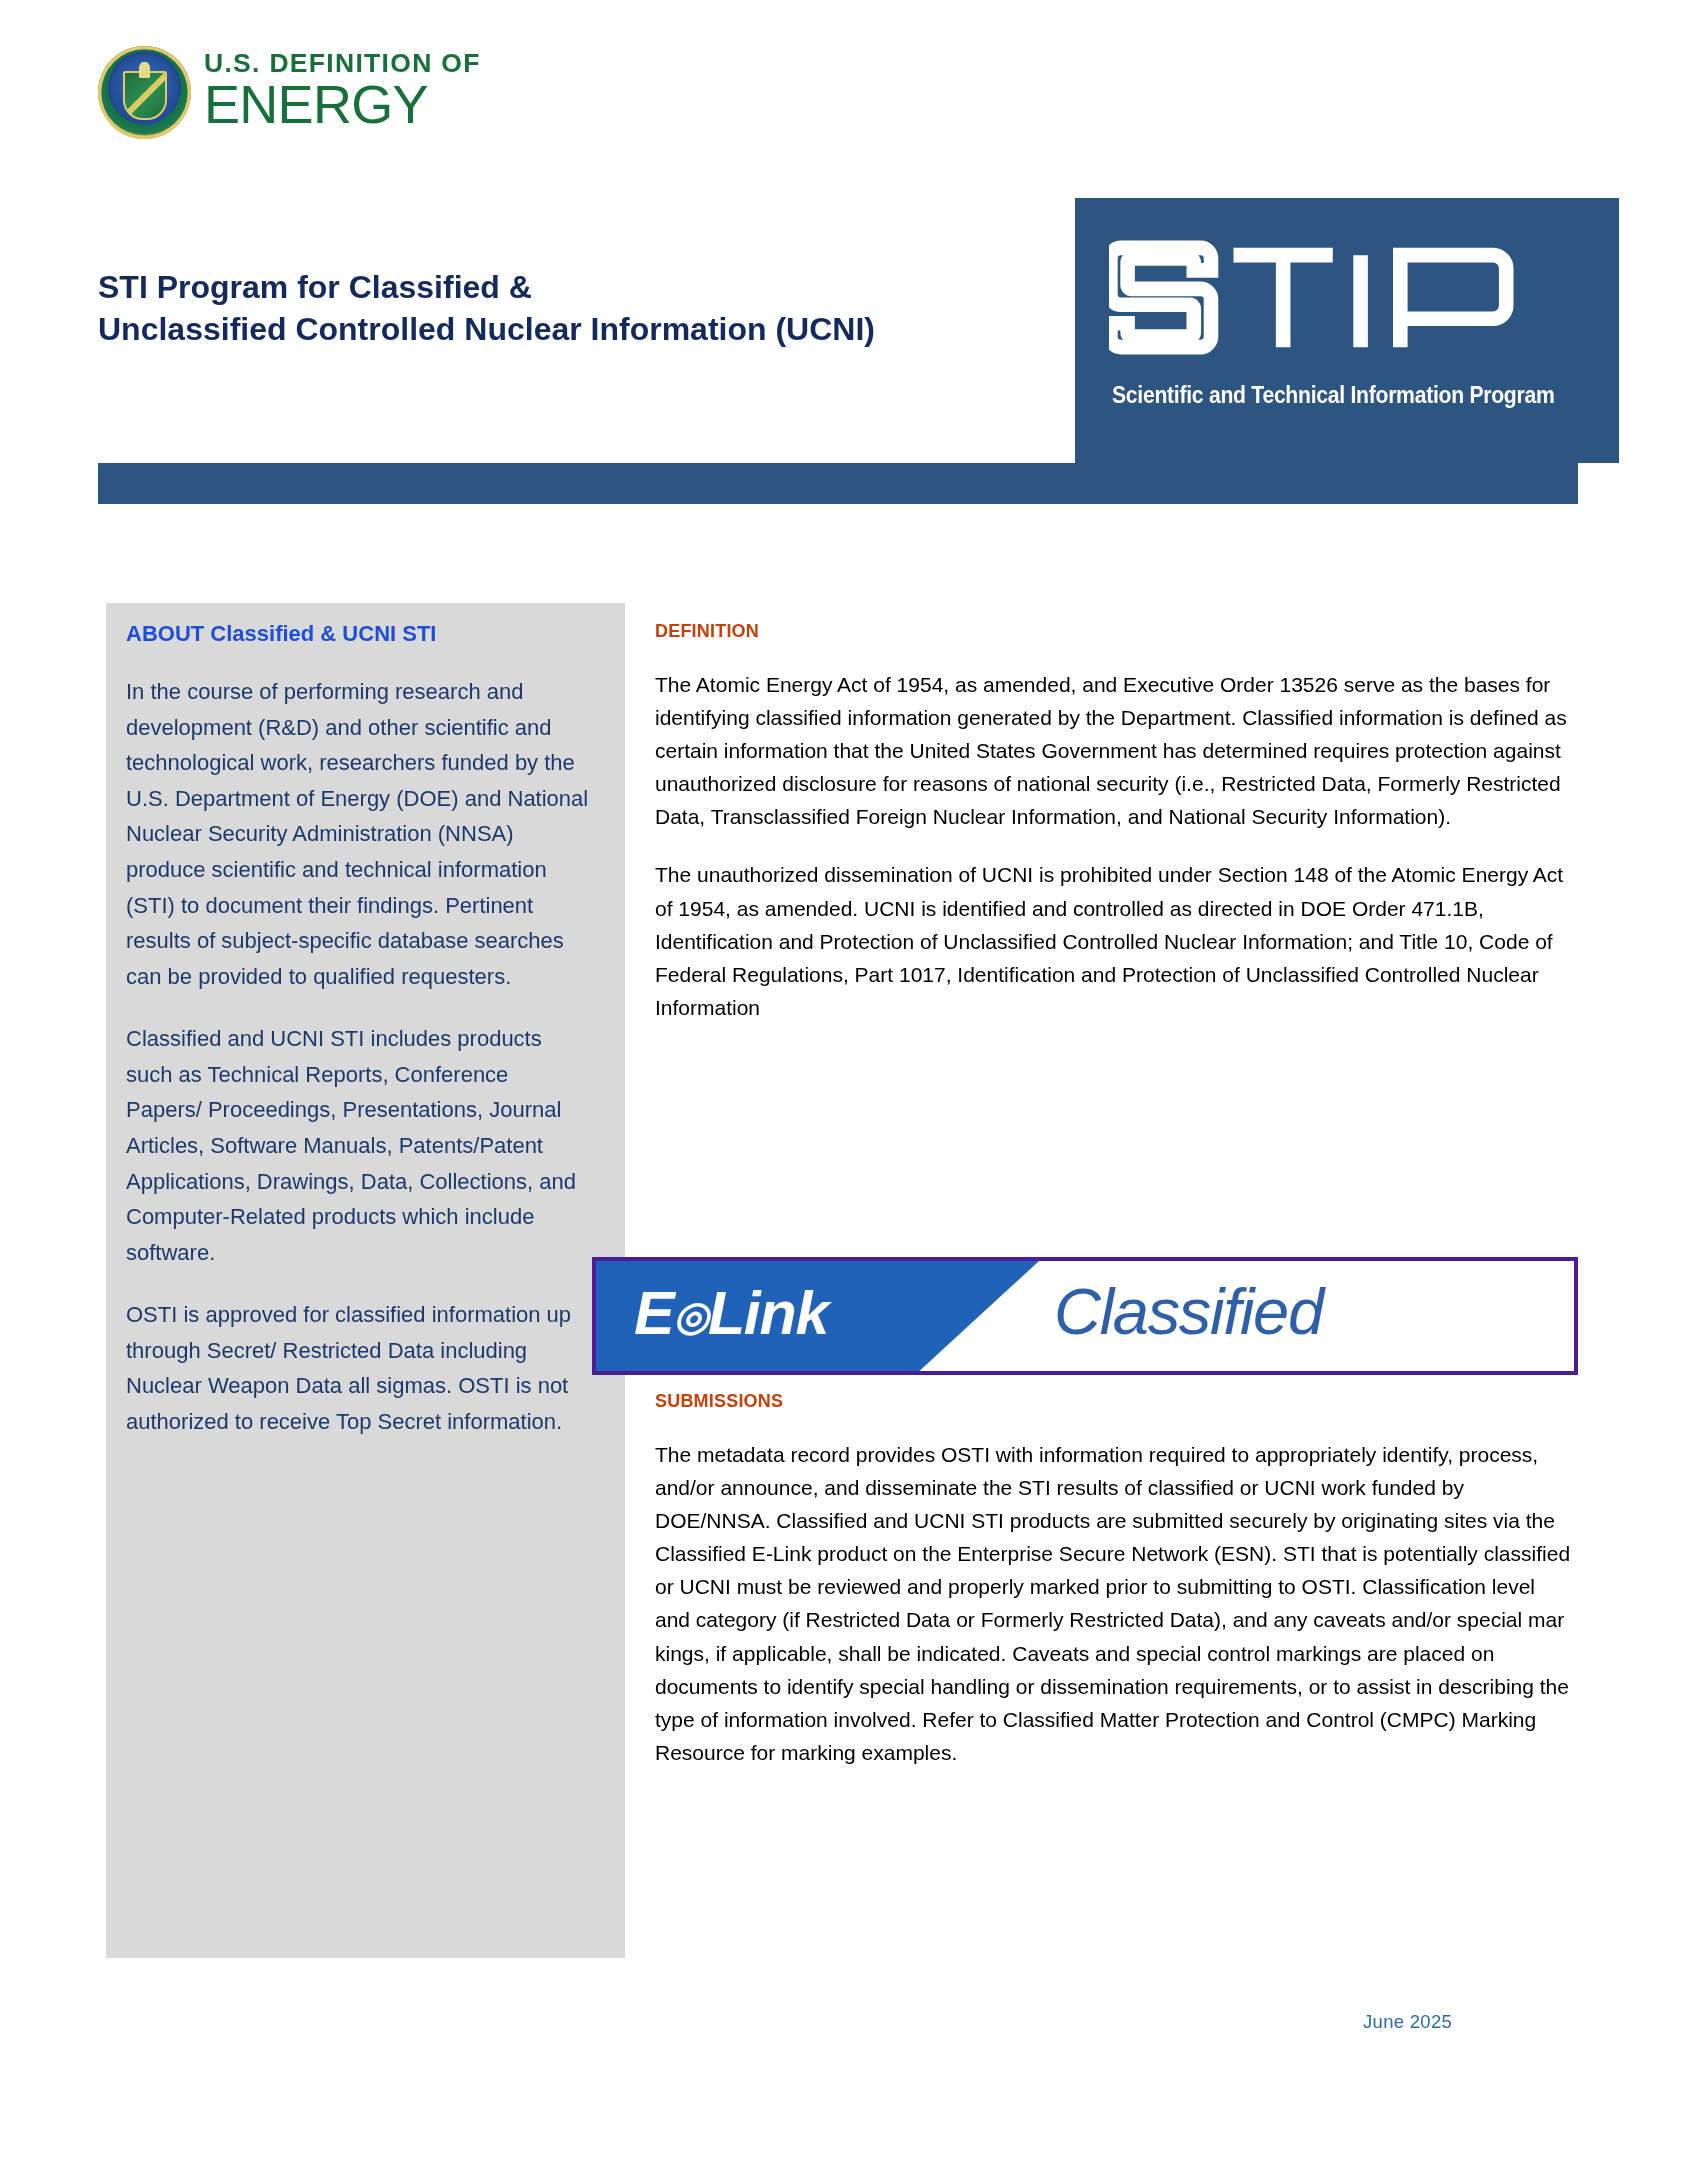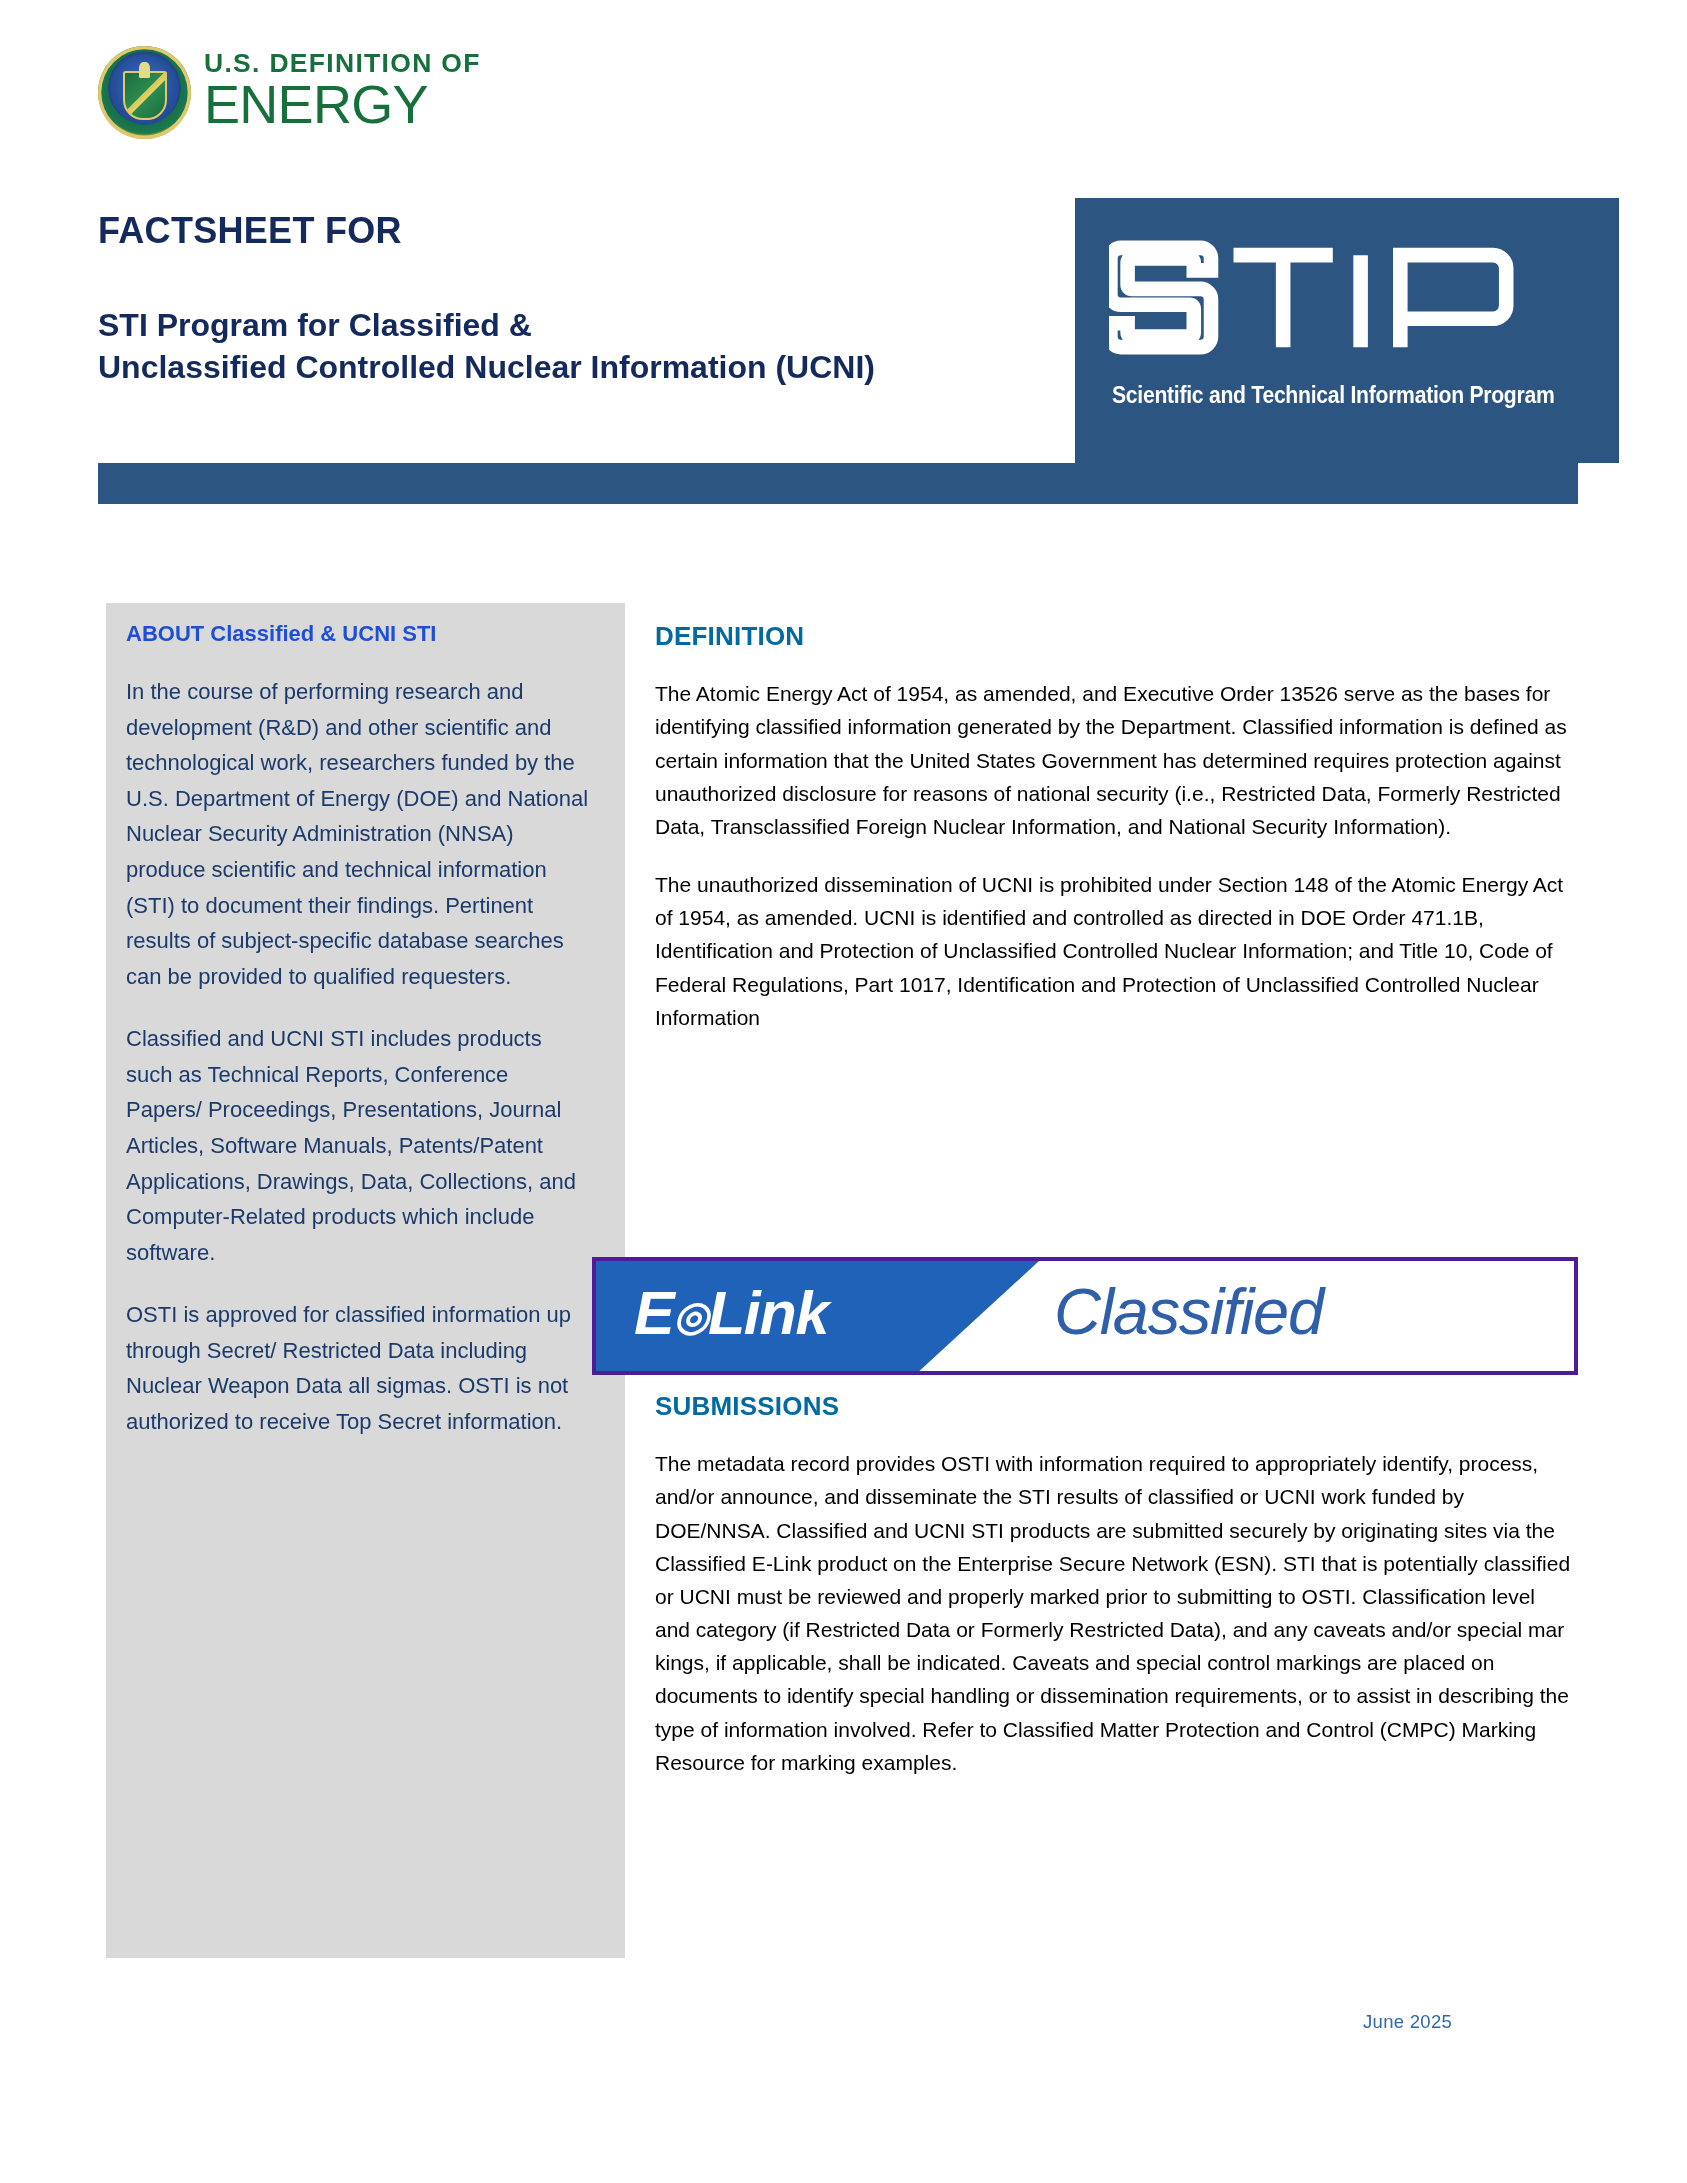--- a/index.html
+++ b/index.html
@@ -178,23 +178,23 @@
   }
 
   
   #right-col {
     position: absolute;
     left: 655px;
     top: 621px;
     width: 916px;
   }
   .section-heading {
-    font-size: 26px;
-    font-weight: bold;
-    color: #0369a1;
+    font-size: 18px;
+    font-weight: bold;
+    color: #c2410c;
     letter-spacing: 0.2px;
     line-height: 1.2;
   }
   .body-para {
     font-size: 21px;
     color: #000000;
     line-height: 1.58;
     margin-top: 25px;
   }
   #definition-heading { margin-bottom: 0; }
@@ -276,21 +276,20 @@
     <div id="doe-seal-shield"></div>
     <div id="doe-seal-torch"></div>
   </div>
   <div id="doe-text">
     <div id="doe-dept">U.S. DEFINITION OF</div>
     <div id="doe-energy">ENERGY</div>
   </div>
 </div>
 
 <div id="header-block">
-  <div id="factsheet-label">FACTSHEET FOR</div>
   <div id="doc-title">
     <div>STI Program for Classified &amp;</div>
     <div>Unclassified Controlled Nuclear Information (UCNI)</div>
   </div>
 </div>
 
 <div id="stip-box">
   <div id="stip-word">
     <svg viewBox="0 0 660 210" width="437" height="139" aria-hidden="true">
 

